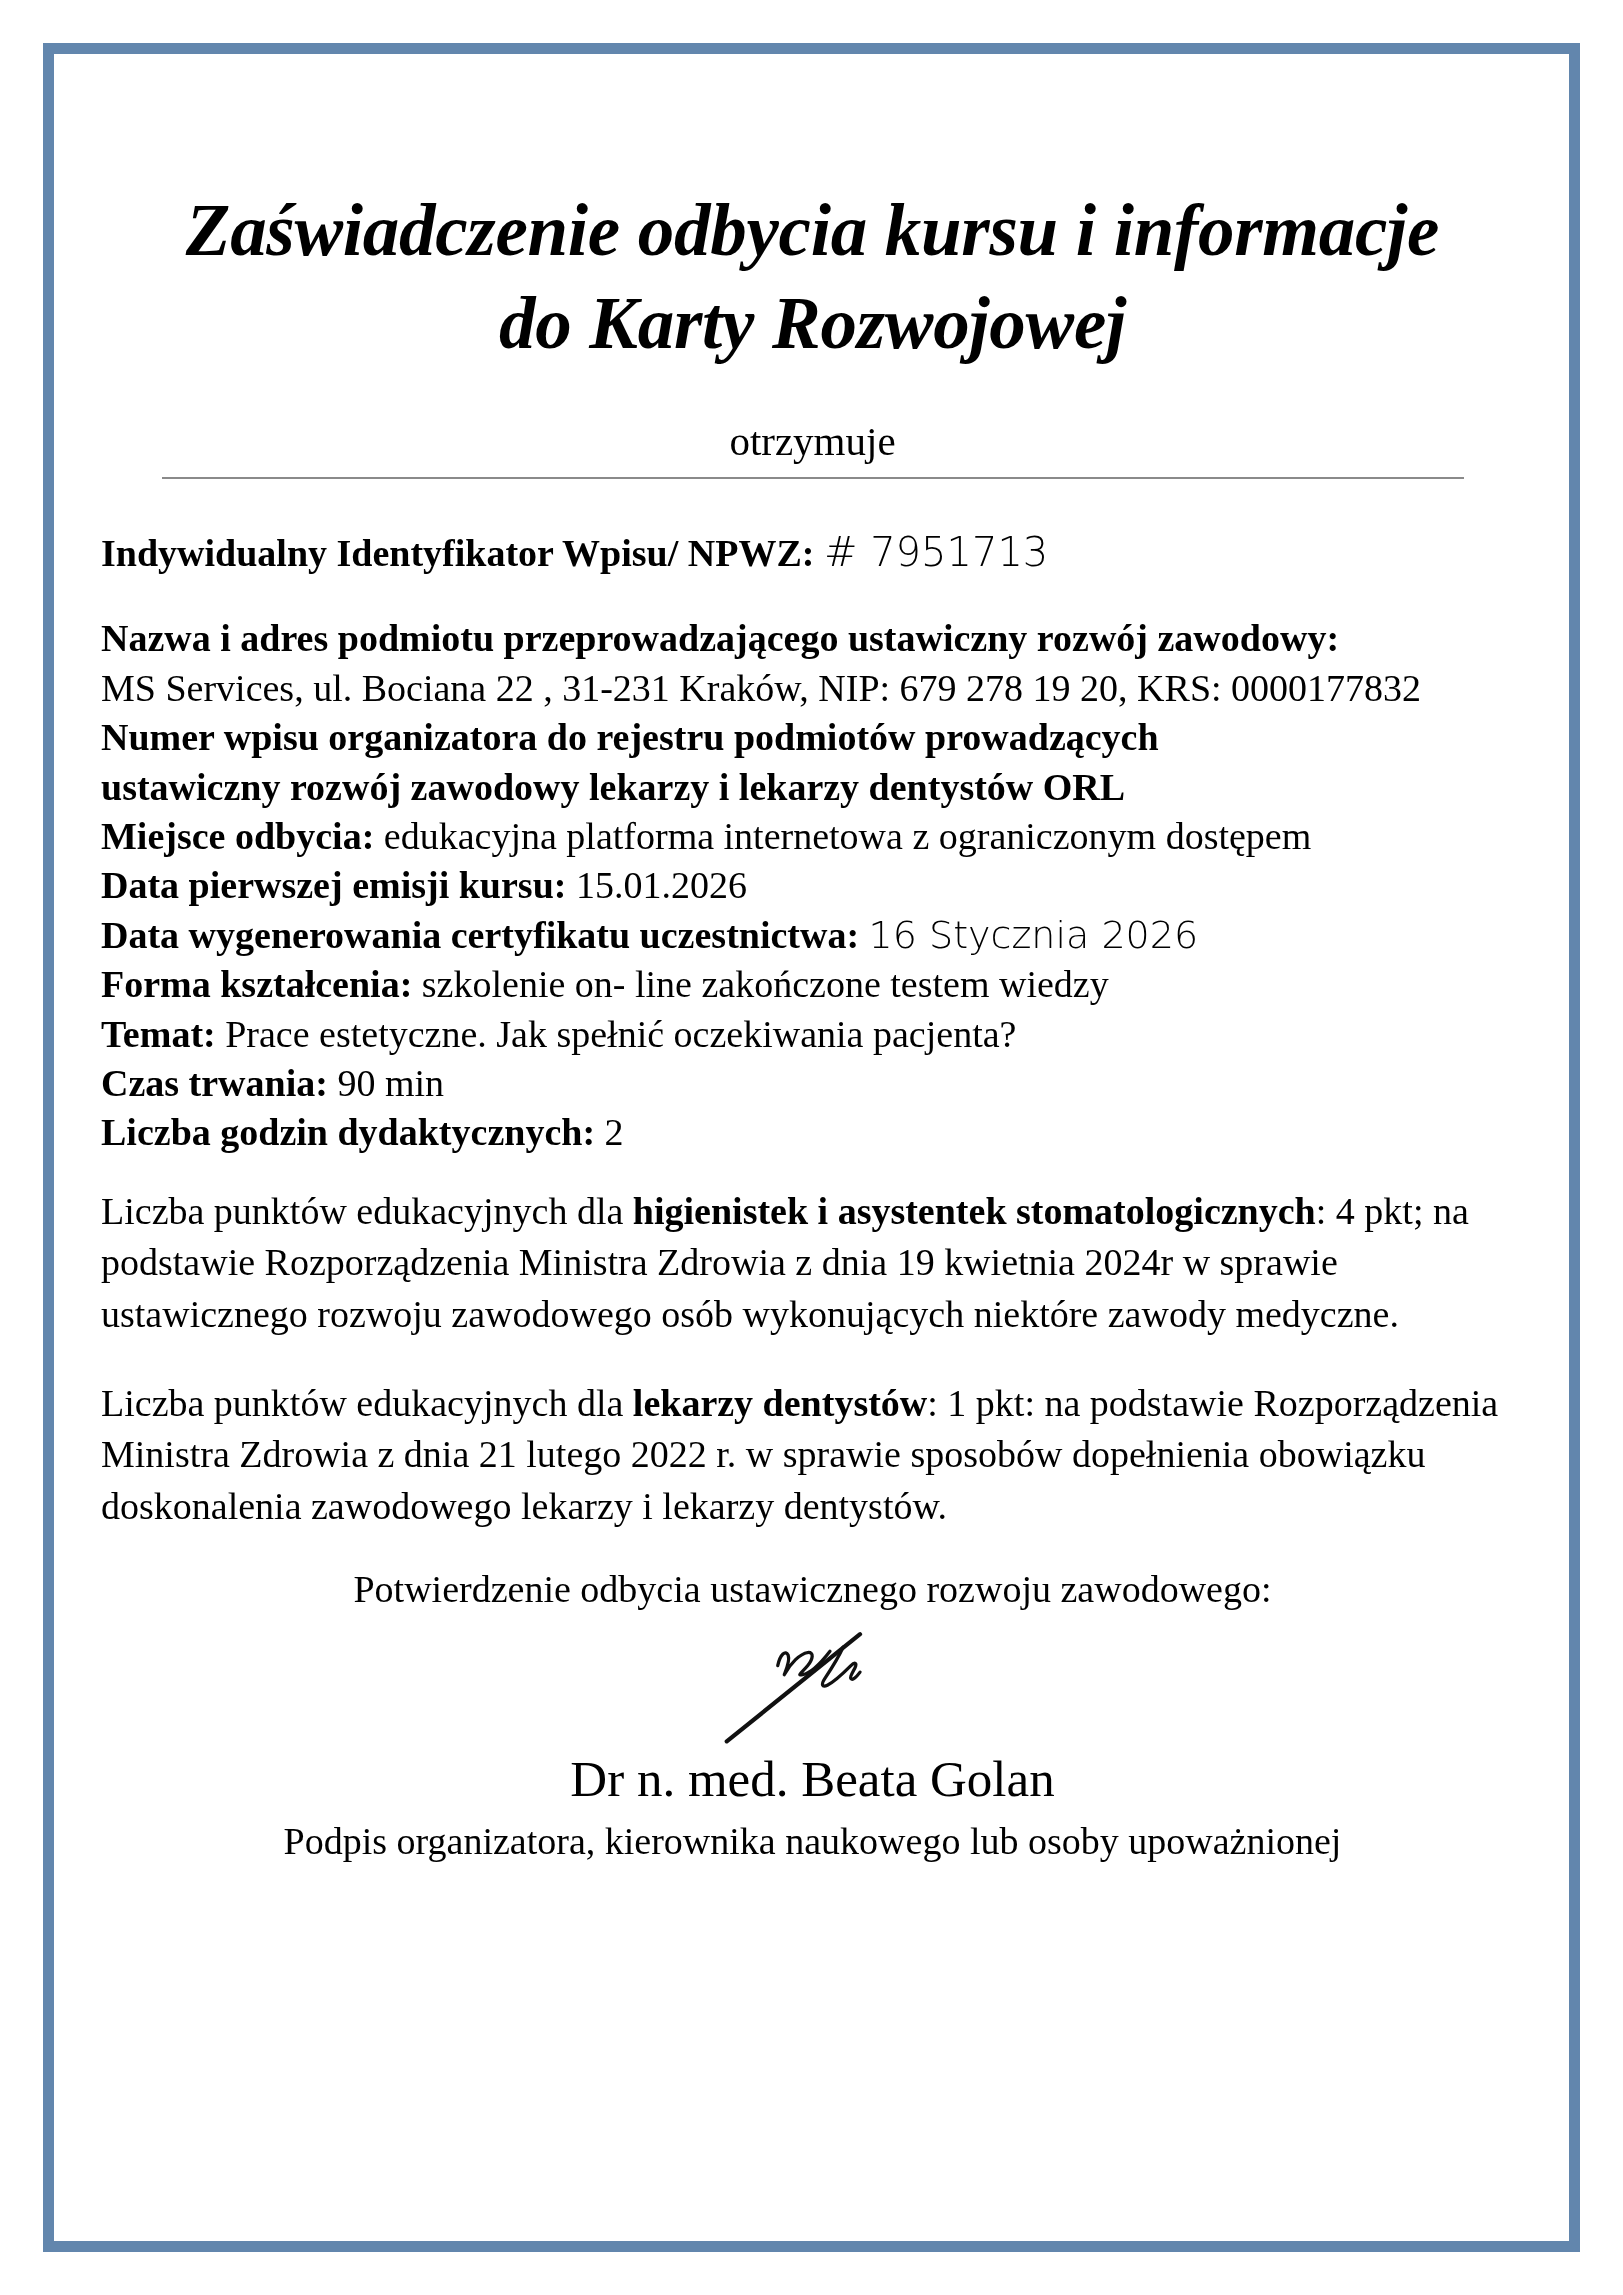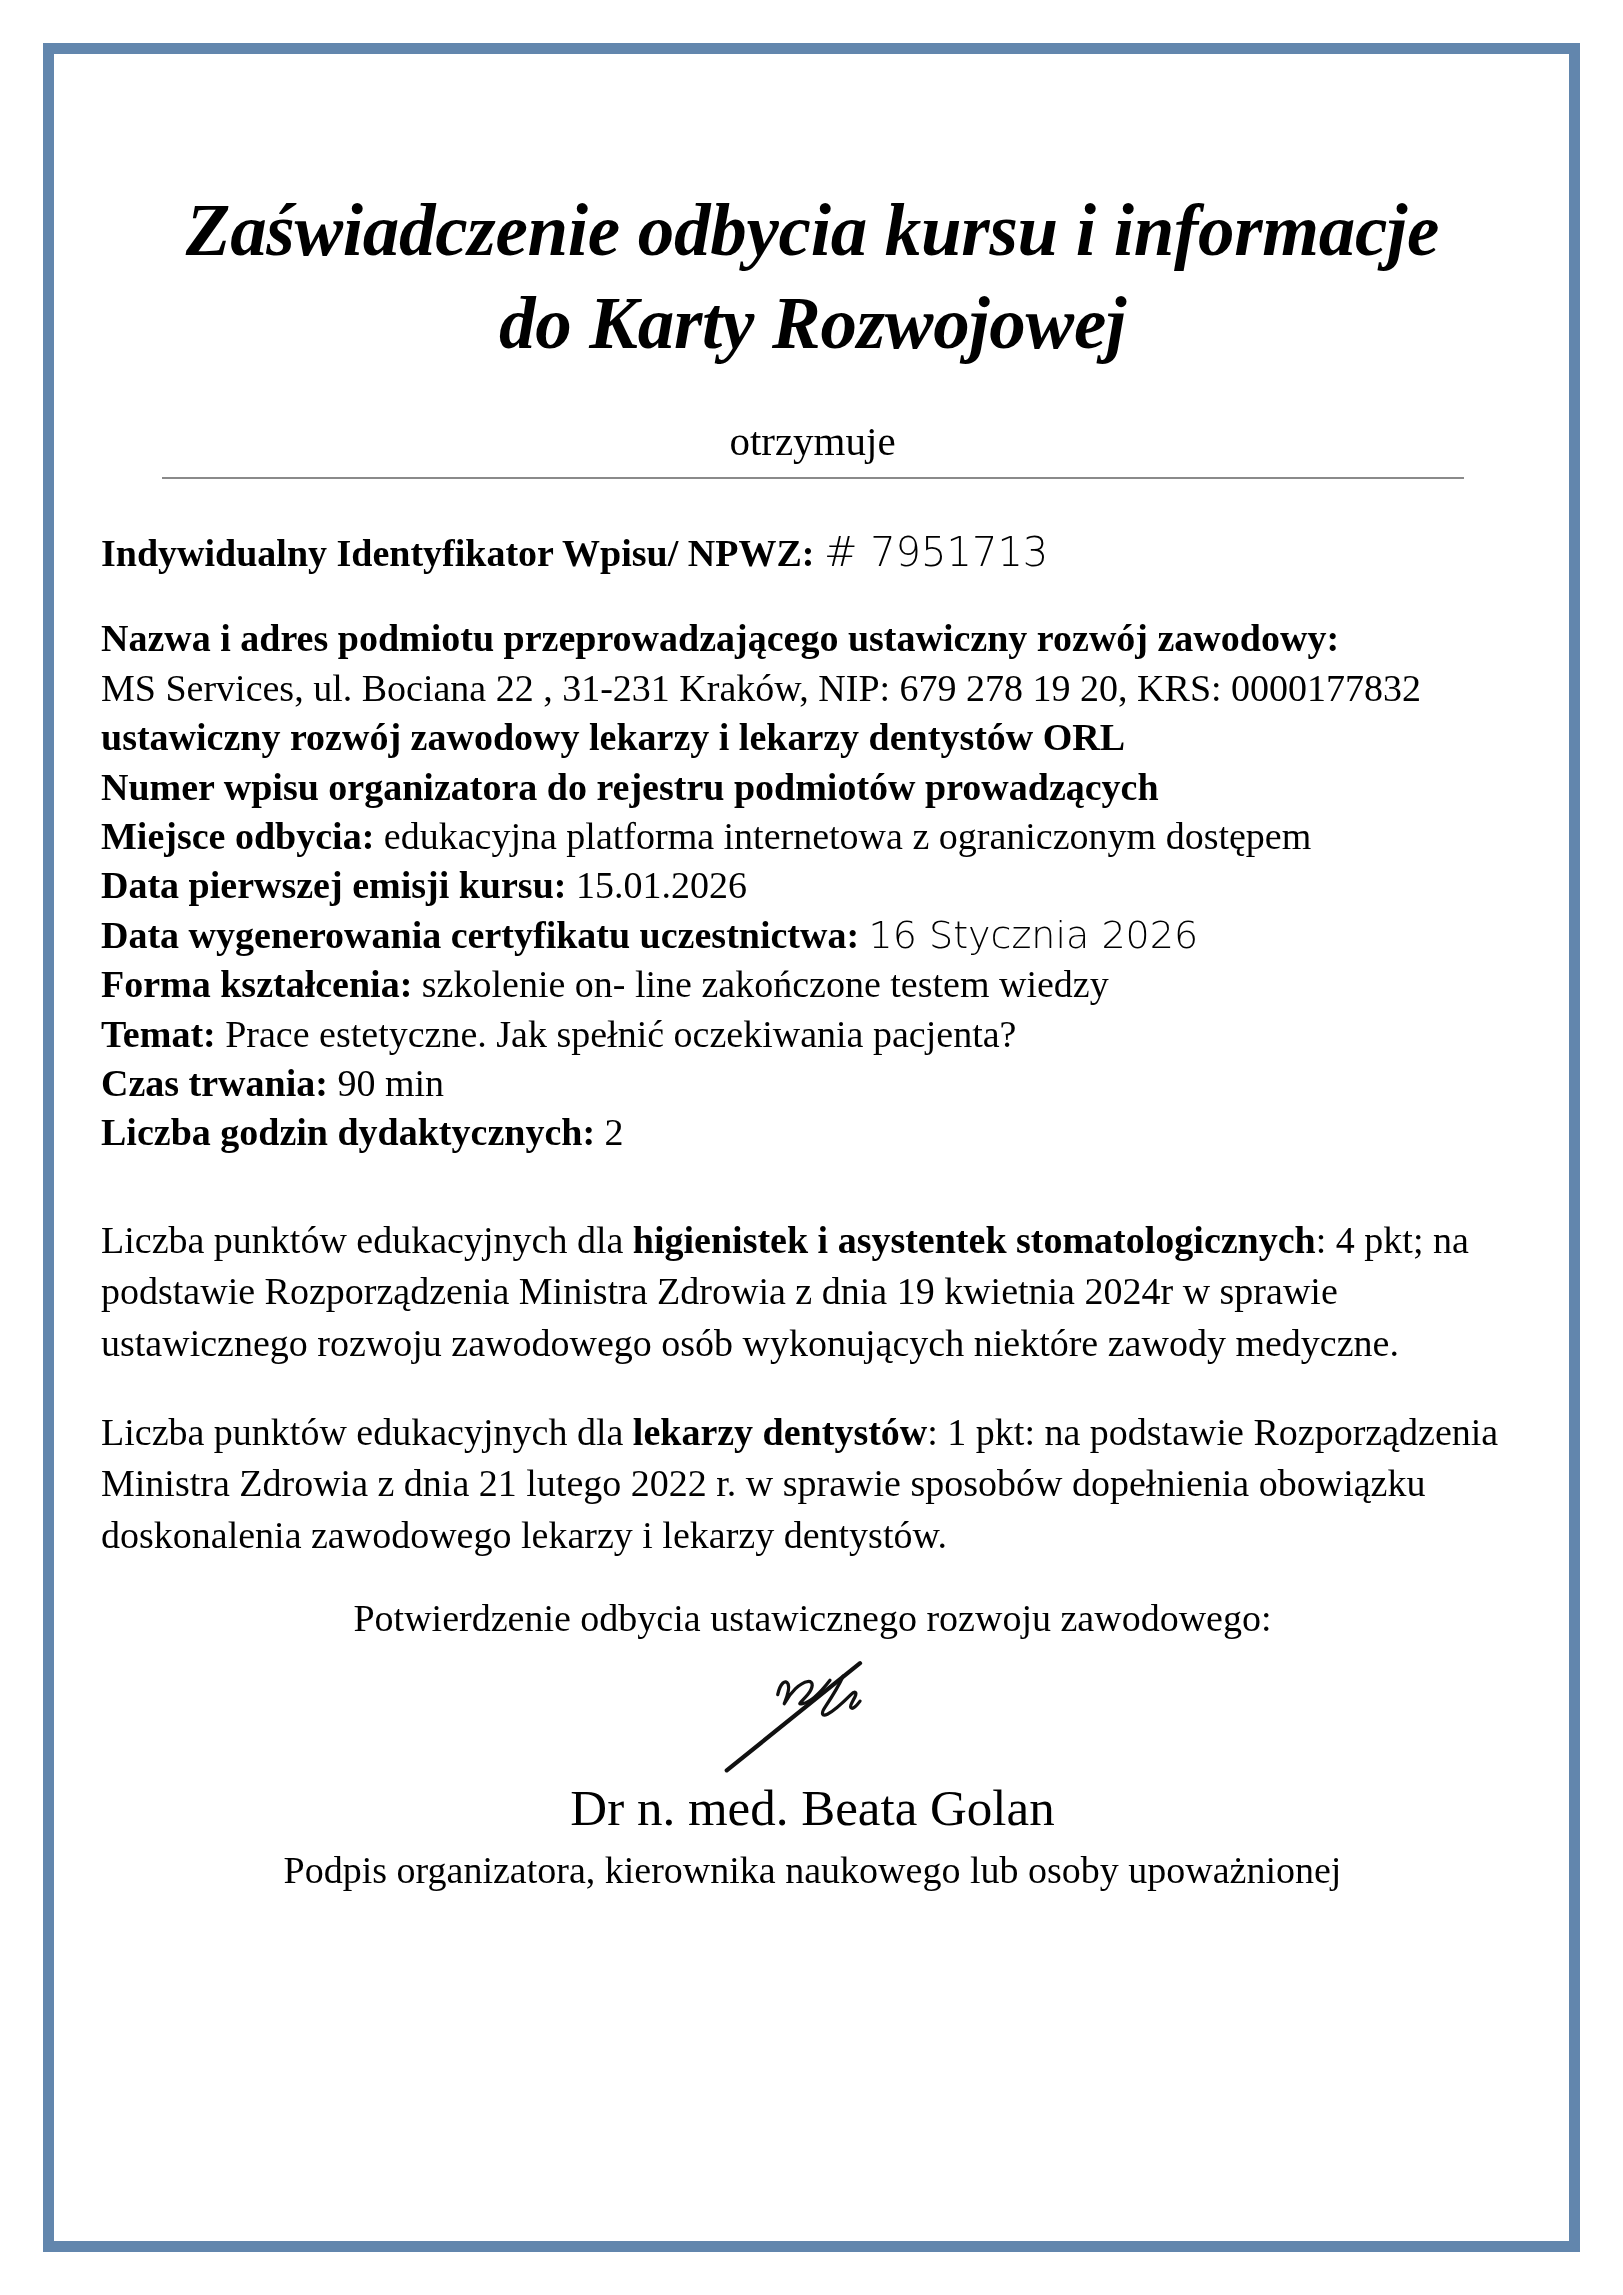--- a/index.html
+++ b/index.html
@@ -105,21 +105,21 @@
   }
   .detail-value.highlight {
     font-family: "DejaVu Sans", "Liberation Sans", sans-serif;
     font-weight: 300;
     font-size: 38px;
     text-align: right;
   }
 
   
   .points-block {
-    margin-top: 57px;
+    margin-top: 28px;
     font-size: 38px;
     line-height: 1.36;
   }
   .points-paragraph {
     margin-bottom: 37px;
   }
   .points-paragraph:last-child {
     margin-bottom: 0;
   }
   .points-strong {
@@ -181,25 +181,25 @@
 
     <div class="detail-line">
       <span class="detail-label">Nazwa i adres podmiotu przeprowadzającego ustawiczny rozwój zawodowy:</span>
     </div>
 
     <div class="detail-line">
       <span class="detail-value">MS Services, ul. Bociana 22 , 31-231 Kraków, NIP: 679 278 19 20, KRS: 0000177832</span>
     </div>
 
     <div class="detail-line">
+      <span class="detail-label">Numer wpisu organizatora do rejestru podmiotów prowadzących</span>
+    </div>
+
+    <div class="detail-line">
       <span class="detail-label">ustawiczny rozwój zawodowy lekarzy i lekarzy dentystów ORL</span>
-    </div>
-
-    <div class="detail-line">
-      <span class="detail-label">Numer wpisu organizatora do rejestru podmiotów prowadzących</span>
     </div>
 
 
     <div class="detail-line">
       <span class="detail-label">Miejsce odbycia:</span>
       <span class="detail-value">edukacyjna platforma internetowa z ograniczonym dostępem</span>
     </div>
 
     <div class="detail-line">
       <span class="detail-label">Data pierwszej emisji kursu:</span>

